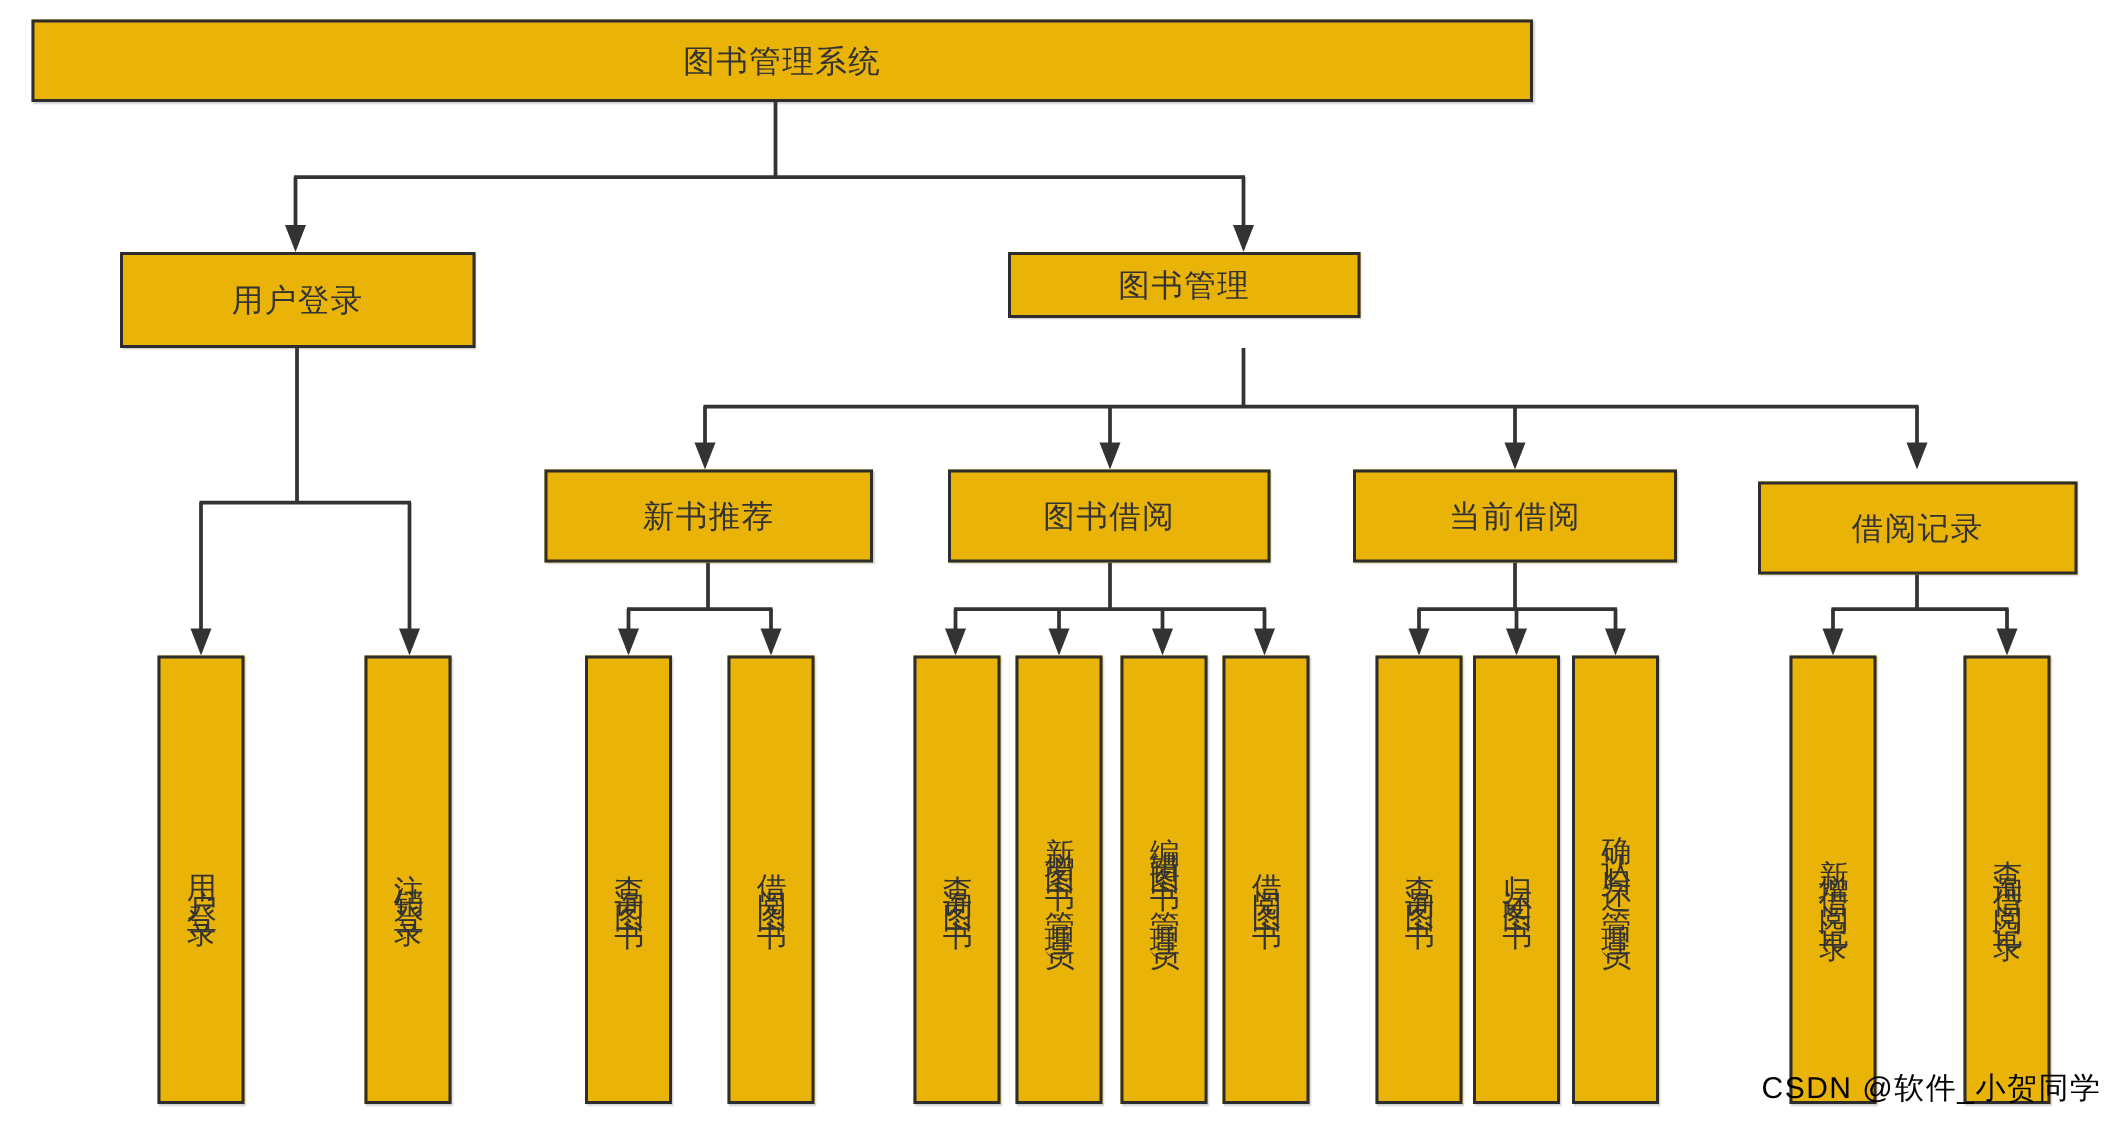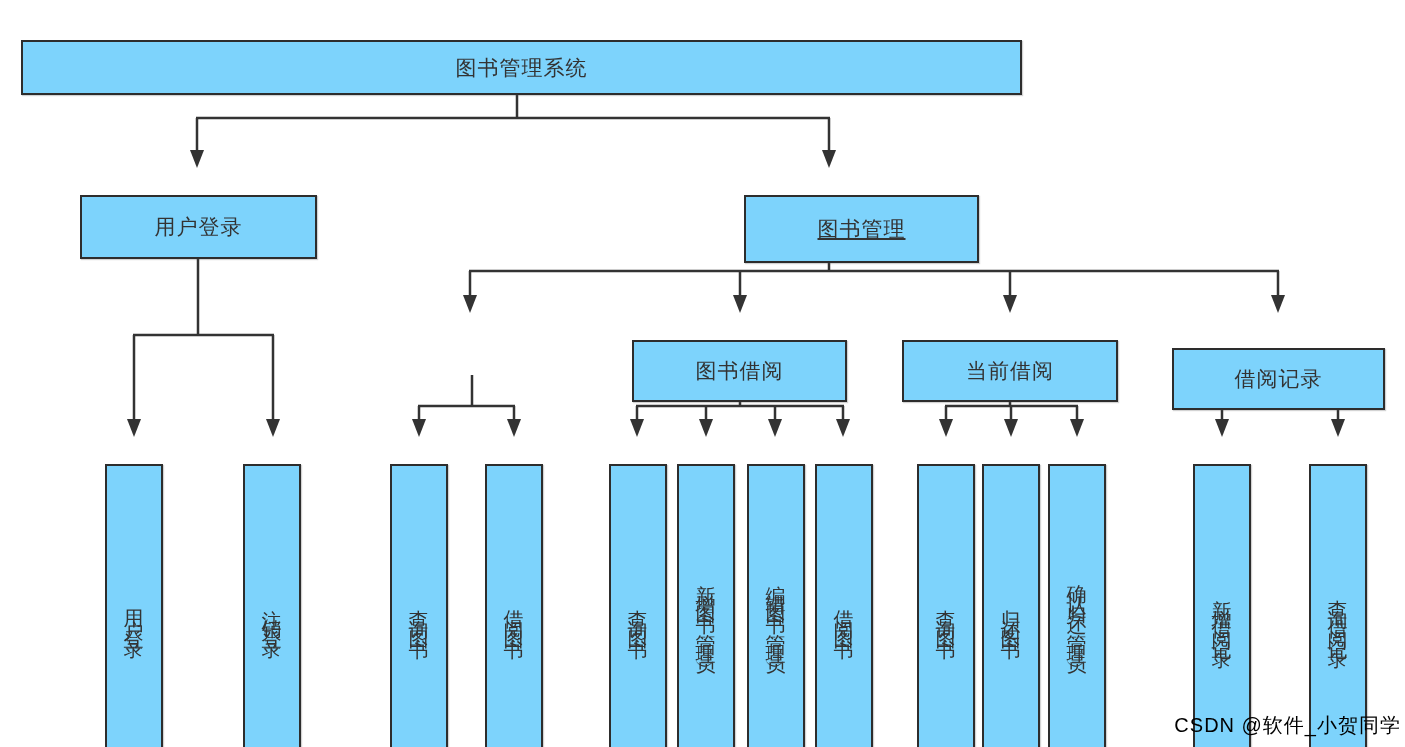--- a/index.html
+++ b/index.html
@@ -25,29 +25,28 @@
     stroke: #333333;
     stroke-width: 2.5;
   }
   #wires polygon {
     fill: #333333;
     stroke: none;
   }
   .node {
     position: absolute;
     box-sizing: border-box;
-    background: #7dd3fc;
+    background: #eab308;
     border: 2.5px solid #2d2d2d;
     box-shadow: 1px 1px 1px rgba(80,80,80,0.25);
     display: flex;
     align-items: center;
     justify-content: center;
     color: #333333;
     z-index: 2;
-    margin-top: 27px;
   }
   .hnode { font-size: 21px; letter-spacing: 1px; }
   .vnode .v-label {
     writing-mode: vertical-lr;
     text-orientation: mixed;
     font-size: 20px;
     letter-spacing: 10px;
     line-height: 1;
     color: #333333;
   }
@@ -57,21 +56,21 @@
     right: 4px;
     font-size: 20px;
     color: #000000;
     letter-spacing: 1px;
     white-space: nowrap;
     z-index: 3;
   }
   
   #n-root     { left: 21px;  top: 13px;  width: 1001px; height: 55px; }
   #n-login    { left: 80px;  top: 168px; width: 237px;  height: 64px; }
-  #n-mgmt     { left: 744px; top: 168px; width: 235px;  height: 68px; text-decoration: underline; }
+  #n-mgmt     { left: 672px; top: 168px; width: 235px;  height: 44px; }
   #n-newrec   { left: 363px; top: 313px; width: 219px;  height: 62px; }
   #n-borrow   { left: 632px; top: 313px; width: 215px;  height: 62px; }
   #n-current  { left: 902px; top: 313px; width: 216px;  height: 62px; text-align: right; }
   #n-record   { left: 1172px;top: 321px; width: 213px;  height: 62px; }
   .vnode      { top: 437px; width: 58px; height: 299px; }
   #n-l-login  { left: 105px; }
   #n-l-logout { left: 243px; }
   #n-nr-query { left: 390px; }
   #n-nr-borrow{ left: 485px; }
   #n-bb-query { left: 609px; }
@@ -169,20 +168,23 @@
     <span>图书管理系统</span>
   </div>
 
   <div id="n-login" class="node hnode">
     <span>用户登录</span>
   </div>
   <div id="n-mgmt" class="node hnode">
     <span>图书管理</span>
   </div>
 
+  <div id="n-newrec" class="node hnode">
+    <span>新书推荐</span>
+  </div>
   <div id="n-borrow" class="node hnode">
     <span>图书借阅</span>
   </div>
   <div id="n-current" class="node hnode">
     <span>当前借阅</span>
   </div>
   <div id="n-record" class="node hnode">
     <span>借阅记录</span>
   </div>
 

